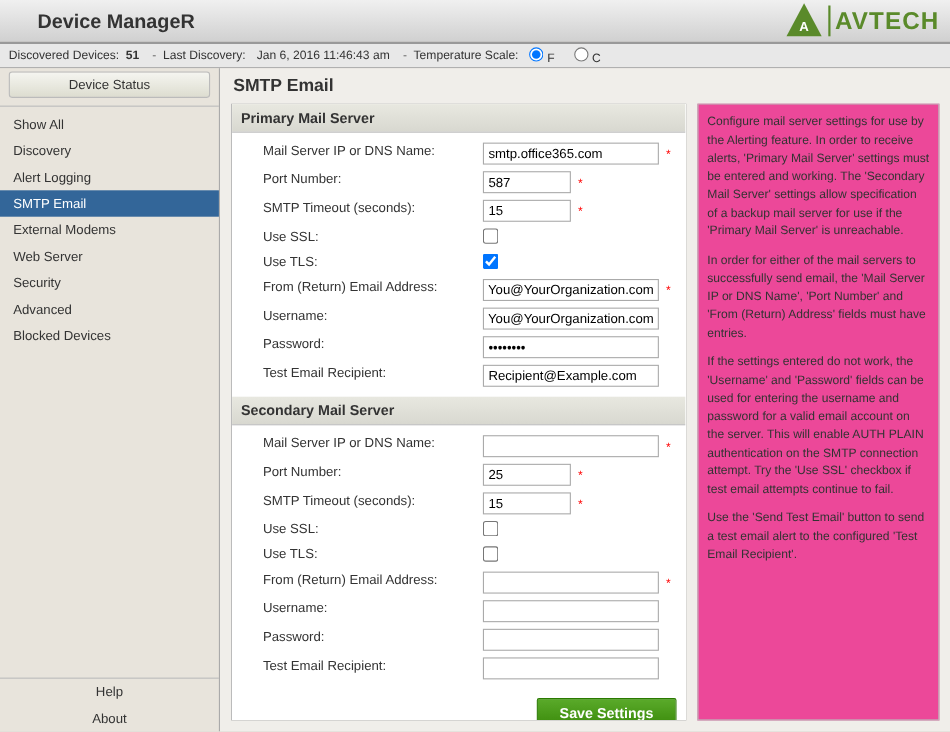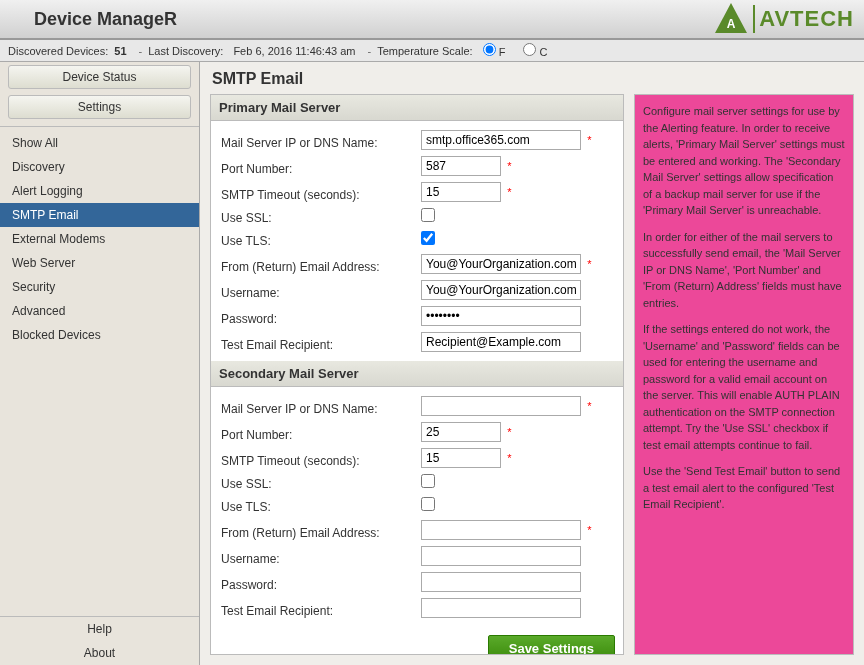--- a/index.html
+++ b/index.html
@@ -88,21 +88,21 @@
     #form-panel::-webkit-scrollbar-thumb { background: #bbb; border: 1px solid #999; }
 
     .section-header {
       background: linear-gradient(to bottom, #e8e8e0, #d8d8d0);
       border-bottom: 1px solid #bbb;
       font-weight: bold; font-size: 13px;
       padding: 5px 8px;
       color: #333;
     }
     .form-table { width: 100%; padding: 6px; }
-    .form-row { display: flex; align-items: flex-end; padding: 3px 4px; }
+    .form-row { display: flex; align-items: flex-start; padding: 3px 4px; margin-left: 18px; }
     .form-label { width: 200px; color: #333; font-size: 12px; flex-shrink: 0; }
     .form-input { flex: 1; }
     .form-input input[type="text"],
     .form-input input[type="password"] {
       width: 160px; padding: 2px 4px;
       border: 1px solid #aaa;
       font-size: 12px;
       background: white;
     }
     .required-star { color: red; margin-left: 3px; font-size: 11px; }
@@ -150,38 +150,37 @@
       <span style="font-size:22px;font-weight:bold;color:#5a8a2a;letter-spacing:1px;">AVTECH</span>
     </div>
   </div>
 </div>
 
 <div id="top-bar">
   <span>Discovered Devices:</span>
   <span style="font-weight:bold;">51</span>
   <span class="sep">-</span>
   <span>Last Discovery:</span>
-  <span style="margin-left:4px;">Feb 6, 2016  11:46:43 am</span>
+  <span style="margin-left:4px;">Jan 6, 2016  11:46:43 am</span>
   <span class="sep">-</span>
   <span>Temperature Scale:</span>
   <span style="margin-left:4px;">
     <input type="radio" name="temp" checked="" style="">
     <span>F</span>
   </span>
   <span style="margin-left:6px;">
     <input type="radio" name="temp" style="">
     <span>C</span>
   </span>
 </div>
 
 <div id="main">
 
   <div id="sidebar">
     <div class="nav-btn">Device Status</div>
-    <div class="nav-btn">Settings</div>
     <div class="sidebar-divider"></div>
     <div class="sidebar-item">Show All</div>
     <div class="sidebar-item">Discovery</div>
     <div class="sidebar-item">Alert Logging</div>
     <div class="sidebar-item active">SMTP Email</div>
     <div class="sidebar-item">External Modems</div>
     <div class="sidebar-item">Web Server</div>
     <div class="sidebar-item">Security</div>
     <div class="sidebar-item">Advanced</div>
     <div class="sidebar-item">Blocked Devices</div>

